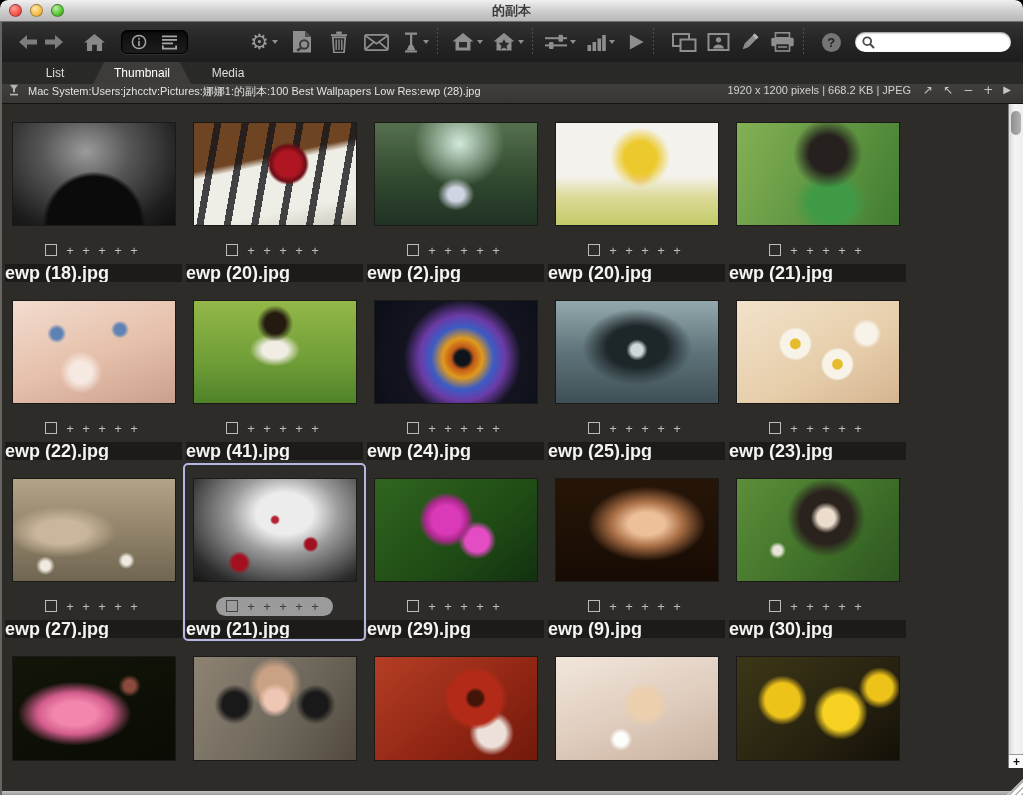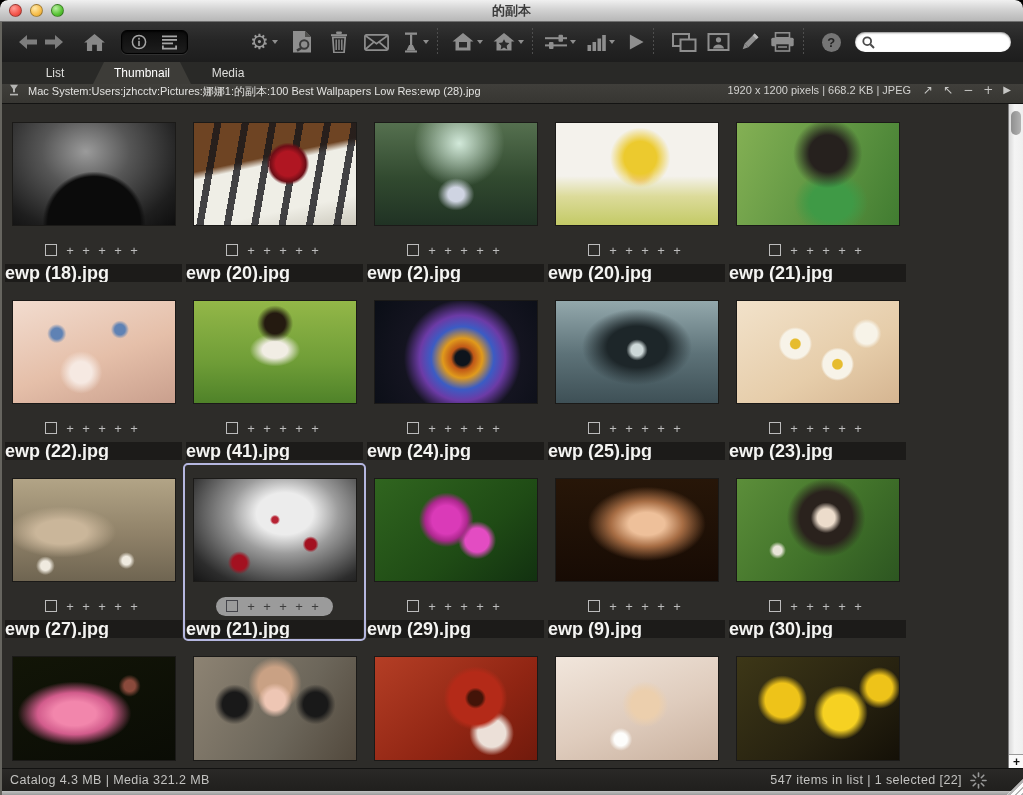--- a/index.html
+++ b/index.html
@@ -605,34 +605,16 @@
       <div class="thumb art-yellow-tulips"></div>
 
     </div>
   </div>
 
   <div class="scrollbar">
     <div class="scroll-thumb"></div>
     <div class="scroll-plus"></div>
   </div>
 
-  <div class="statusbar">
-    <span class="status-left">Catalog  4.3 MB   |   Media 321.2 MB</span>
-    <span class="status-right">
-      <span>547 items in list   |   1 selected [22]</span>
-      <svg width="17" height="17" viewBox="0 0 17 17">
-        <g stroke="#9a9a9a" stroke-width="1.6" stroke-linecap="round">
-          <line x1="12.5" y1="8.5" x2="16" y2="8.5"></line>
-            <line x1="11.3" y1="11.3" x2="13.8" y2="13.8"></line>
-          <line x1="8.5" y1="12.5" x2="8.5" y2="16"></line>
-            <line x1="5.7" y1="11.3" x2="3.2" y2="13.8"></line>
-          <line x1="4.5" y1="8.5" x2="1" y2="8.5"></line>
-            <line x1="5.7" y1="5.7" x2="3.2" y2="3.2"></line>
-          <line x1="8.5" y1="4.5" x2="8.5" y2="1"></line>
-            <line x1="11.3" y1="5.7" x2="13.8" y2="3.2"></line>
-        </g>
-      </svg>
-    </span>
-  </div>
   <div class="bottom-strip"></div>
   <div class="resize-grip"></div>
 
 </div>
 
 </body></html>

